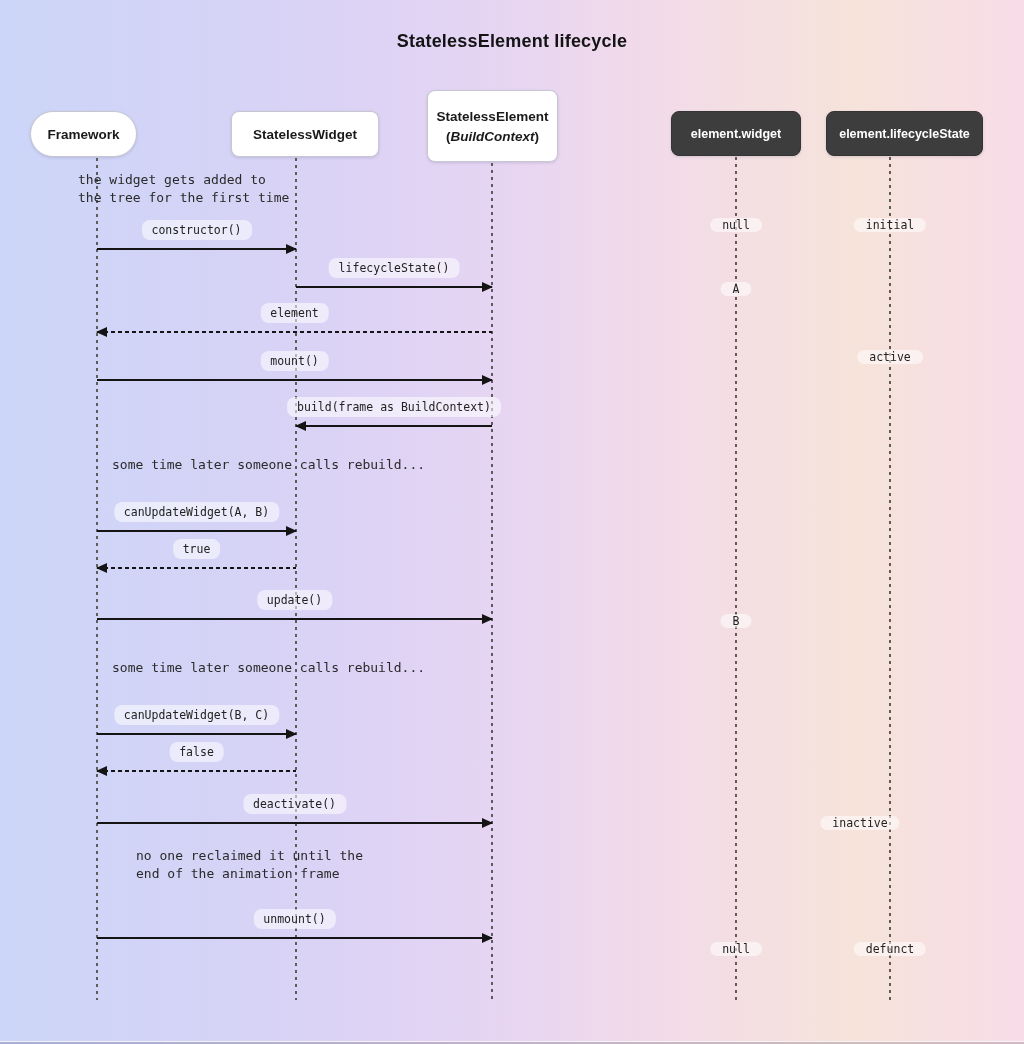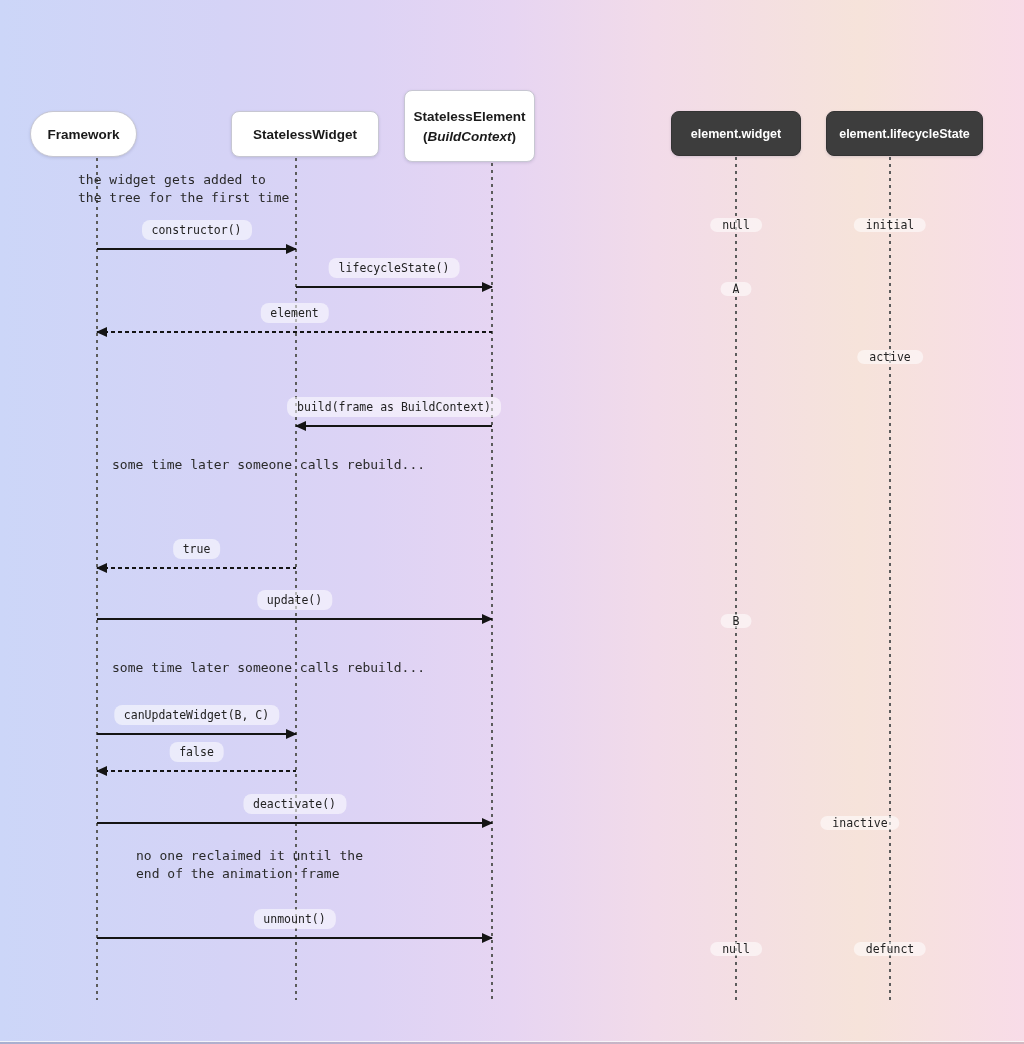--- a/index.html
+++ b/index.html
@@ -34,34 +34,35 @@
     font-family:"DejaVu Sans Mono",monospace;font-size:11.5px;color:#222;white-space:nowrap;}
   .bottom-strip{position:absolute;top:1041px;left:0;width:1024px;height:3px;
     background:linear-gradient(90deg,rgba(125,130,160,.45),rgba(165,140,150,.45));
     border-top:1px solid rgba(255,255,255,.85);}
 </style>
 </head>
 <body>
 
 <div class="stage">
 
+  <div class="title">StatelessElement lifecycle</div>
 
   <div class="lifeline" style="left:95.5px;top:158px;height:842px;"></div>
   <div class="lifeline" style="left:295px;top:158px;height:842px;"></div>
   <div class="lifeline" style="left:491px;top:163px;height:837px;"></div>
   <div class="lifeline" style="left:735px;top:157px;height:843px;"></div>
   <div class="lifeline" style="left:889px;top:157px;height:843px;"></div>
 
   <div class="actor light" style="left:30px;top:111px;width:107px;height:46px;border-radius:23px;">
     <span>Framework</span>
   </div>
   <div class="actor light" style="left:231px;top:111px;width:148px;height:46px;">
     <span>StatelessWidget</span>
   </div>
-  <div class="actor light" style="left:404px;top:90px;width:131px;height:72px;">
+  <div class="actor light" style="left:427px;top:90px;width:131px;height:72px;">
     <span>StatelessElement</span>
     <span class="sub"><span>(</span><i>BuildContext</i><span>)</span></span>
   </div>
   <div class="actor dark" style="left:671px;top:111px;width:130px;height:45px;">
     <span>element.widget</span>
   </div>
   <div class="actor dark" style="left:826px;top:111px;width:157px;height:45px;">
     <span>element.lifecycleState</span>
   </div>
 
@@ -83,27 +84,37 @@
     <div class="line"></div>
     <div class="head right"></div>
   </div>
 
   <div class="msg" style="left:97px;top:303px;width:395px;">
     <div class="pill">element</div>
     <div class="line dashed"></div>
     <div class="head left"></div>
   </div>
 
+  <div class="msg" style="left:97px;top:351px;width:395px;">
+    <div class="pill">mount()</div>
+    <div class="line"></div>
+    <div class="head right"></div>
+  </div>
 
   <div class="msg" style="left:296px;top:397px;width:196px;">
     <div class="pill">build(frame as BuildContext)</div>
     <div class="line"></div>
     <div class="head left"></div>
   </div>
 
+  <div class="msg" style="left:97px;top:502px;width:199px;">
+    <div class="pill">canUpdateWidget(A, B)</div>
+    <div class="line"></div>
+    <div class="head right"></div>
+  </div>
 
   <div class="msg" style="left:97px;top:539px;width:199px;">
     <div class="pill">true</div>
     <div class="line dashed"></div>
     <div class="head left"></div>
   </div>
 
   <div class="msg" style="left:97px;top:590px;width:395px;">
     <div class="pill">update()</div>
     <div class="line"></div>

